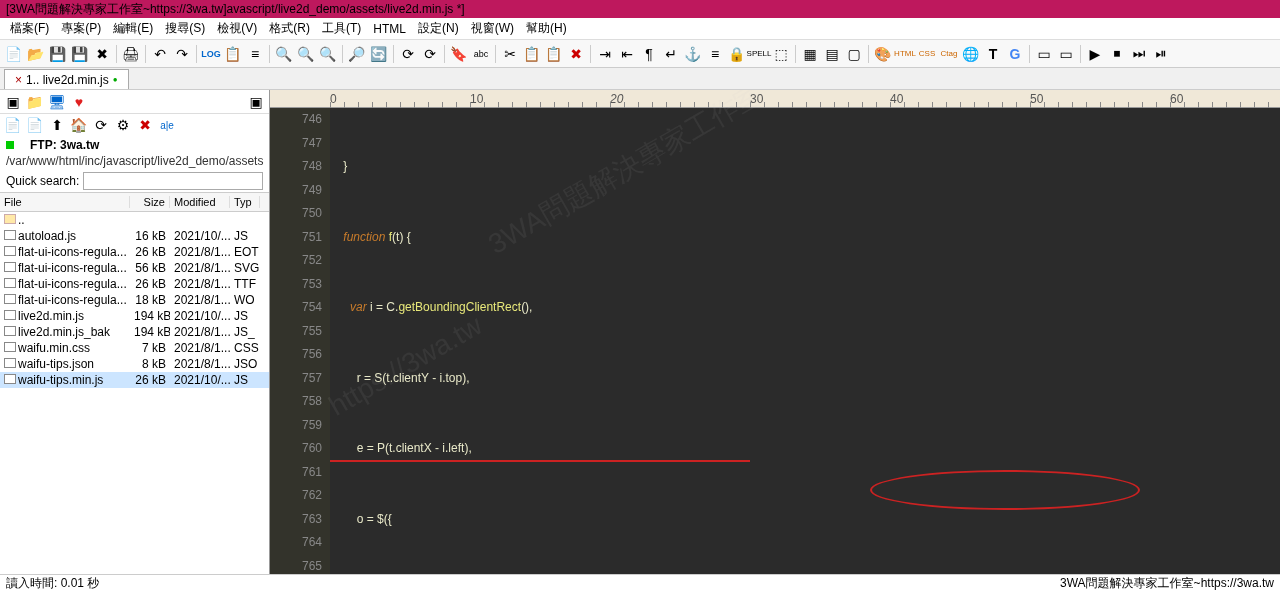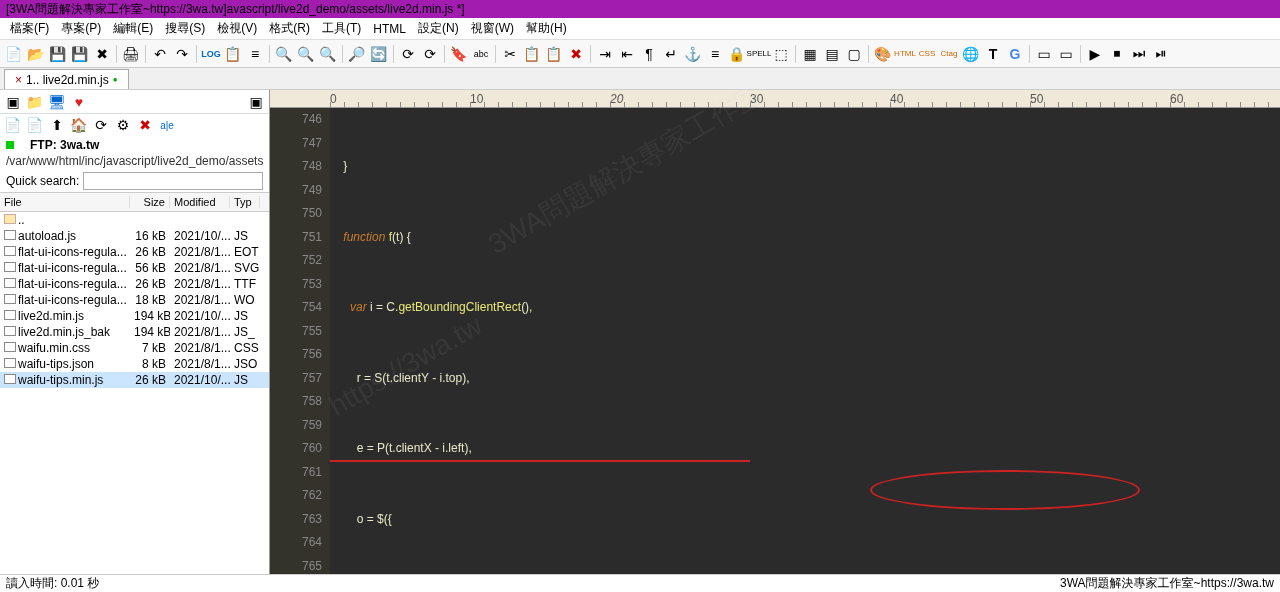--- a/index.html
+++ b/index.html
@@ -1,17 +1,17 @@
 <!DOCTYPE html>
 <html><head>
 <meta charset="utf-8">
 <style>
 *{margin:0;padding:0;box-sizing:border-box;font-family:"Segoe UI",Tahoma,sans-serif;font-size:12px;}
 body{background:#f0f0f0;width:1280px;height:592px;overflow:hidden;position:relative;}
-.titlebar{height:18px;background:#a21caf;padding:0 6px;line-height:18px;color:#000;white-space:nowrap;overflow:hidden;}
+.titlebar{height:18px;background:#be185d;padding:0 6px;line-height:18px;color:#000;white-space:nowrap;overflow:hidden;}
 .menubar{height:22px;background:#fff;border-bottom:1px solid #ddd;display:flex;align-items:center;padding:0 4px;}
 .menubar span{padding:2px 6px;cursor:default;}
 .toolbar{height:28px;background:#f8f8f8;border-bottom:1px solid #ccc;display:flex;align-items:center;padding:2px 4px;gap:2px;}
 .tb-btn{width:20px;height:20px;display:flex;align-items:center;justify-content:center;border:1px solid transparent;font-size:14px;}
 .tb-sep{width:1px;height:18px;background:#ccc;margin:0 2px;}
 .tabbar{height:22px;background:#f0f0f0;border-bottom:1px solid #ccc;display:flex;align-items:flex-end;}
 .tab{height:20px;background:#fff;border:1px solid #aaa;border-bottom:none;padding:0 10px;line-height:20px;margin-left:4px;display:flex;align-items:center;gap:4px;}
 .tab .x{color:#a00;}
 .tab .dot{color:#0a0;font-size:8px;}
 .main{display:flex;height:calc(100% - 108px);}

